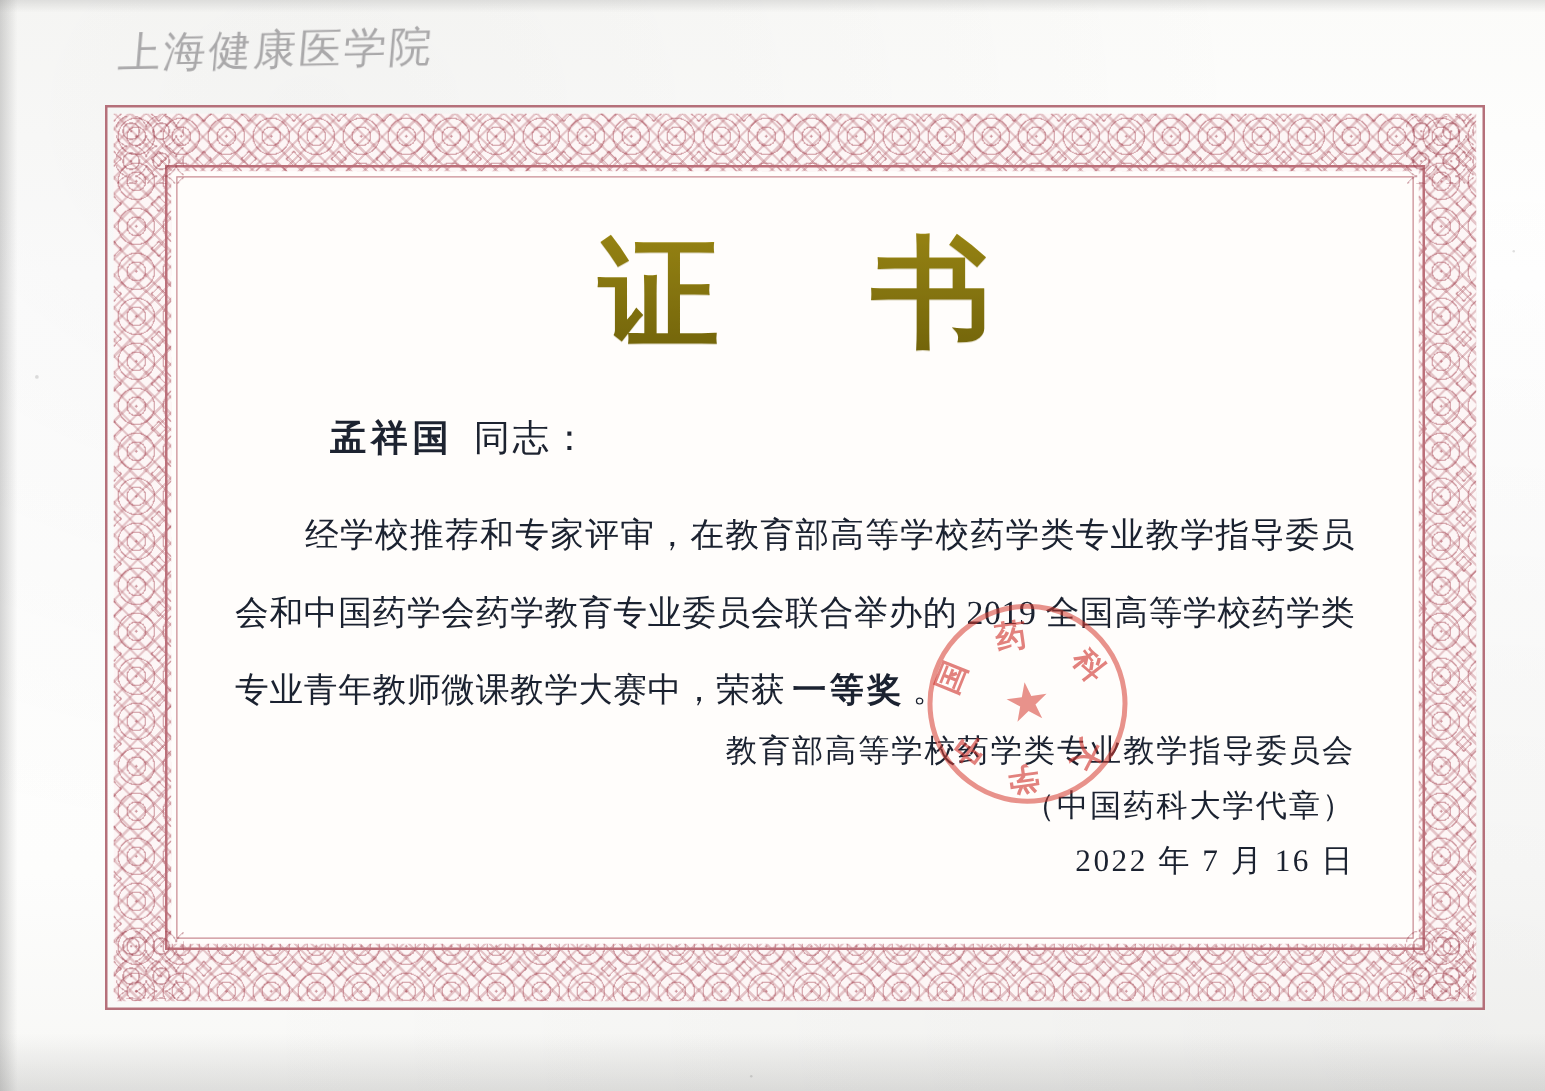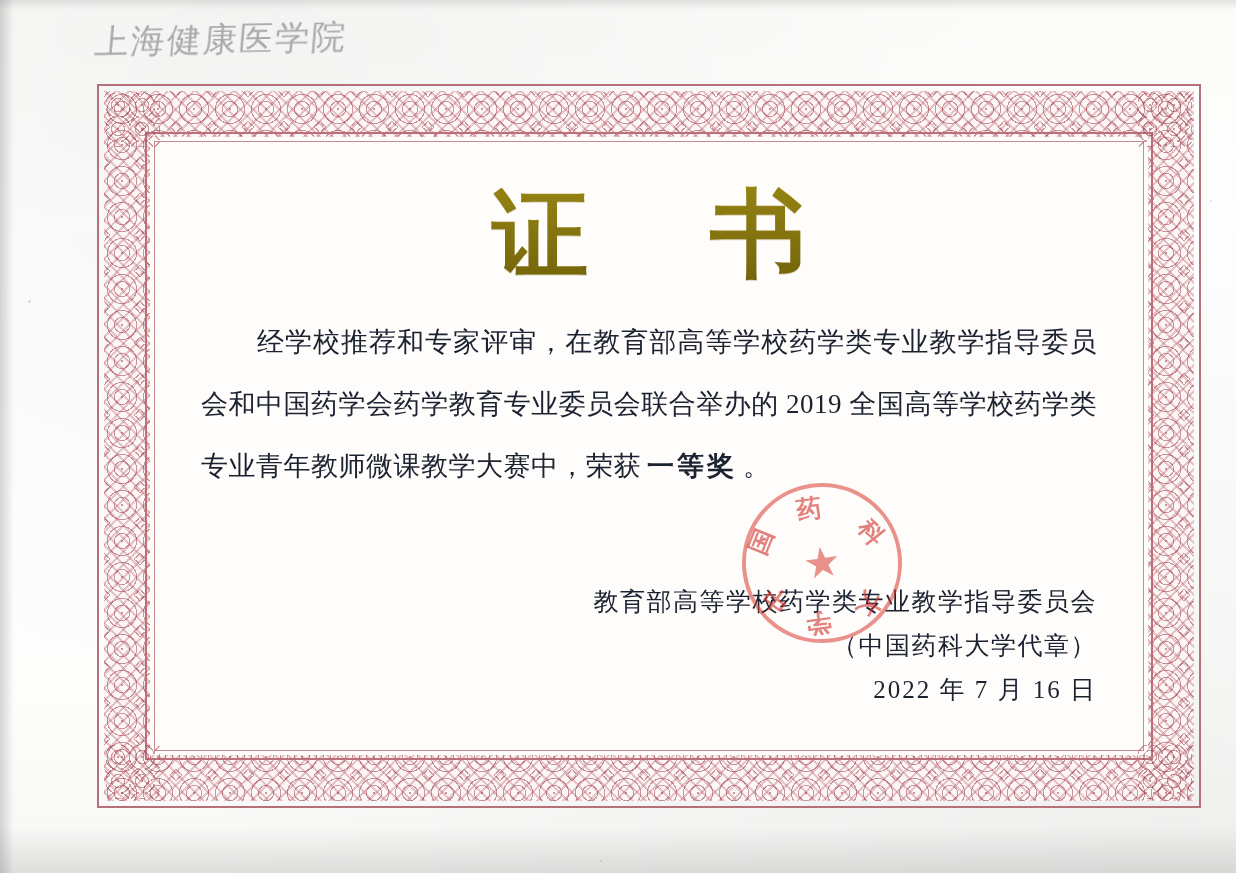--- a/index.html
+++ b/index.html
@@ -61,21 +61,21 @@
     letter-spacing: 2px;
     color: rgba(110,108,112,0.55);
     transform: skewX(-6deg) rotate(-1.2deg);
     white-space: nowrap;
     filter: blur(0.4px);
   }
 
   
   #cert {
     position: absolute;
-    left: 97px;
+    left: 84px;
     top: 84px;
     width: 1104px;
     height: 724px;
   }
 
   
   #frame-outer {
     position: absolute;
     inset: 0;
     border: 2px solid #b5707a;
@@ -269,20 +269,23 @@
     <div id="frame-inner-2"></div>
 
     <div class="corner tl"></div>
     <div class="corner tr"></div>
     <div class="corner bl"></div>
     <div class="corner br"></div>
 
     <div id="content">
       <div id="cert-title">证 书</div>
 
+      <div id="salutation">
+        <span class="name">孟祥国</span><span class="honorific">同志：</span>
+      </div>
 
       <div id="body-text">
         <div id="body-para-1"><span>经学校推荐和专家评审，在教育部高等学校药学类专业教学指导委员会和中国药学会药学教育专业委员会联合举办的 2019 全国高等学校药学类专业青年教师微课教学大赛中，荣获</span><span class="award">一等奖</span><span>。</span></div>
       </div>
 
       <div id="signature-block">
         <div id="sig-issuer">教育部高等学校药学类专业教学指导委员会</div>
         <div id="sig-sub">（中国药科大学代章）</div>
         <div id="sig-date">2022 年 7 月 16 日</div>
       </div>

